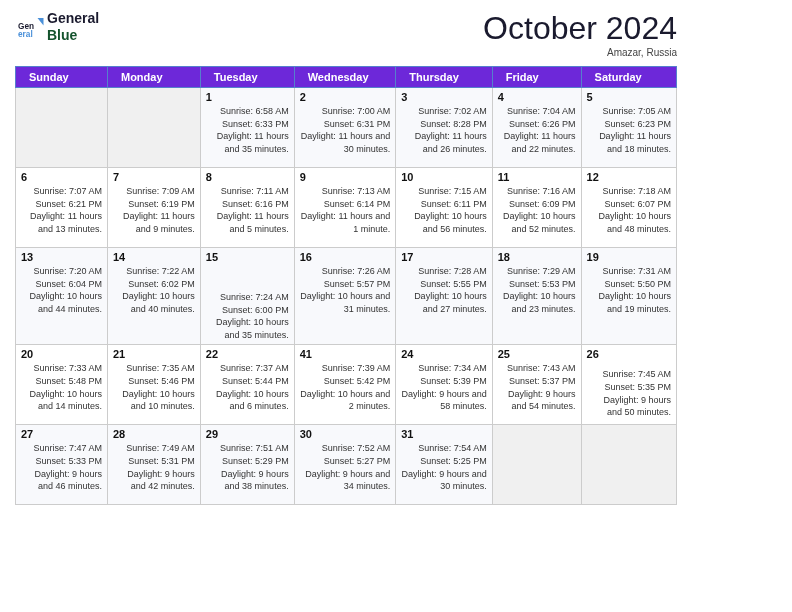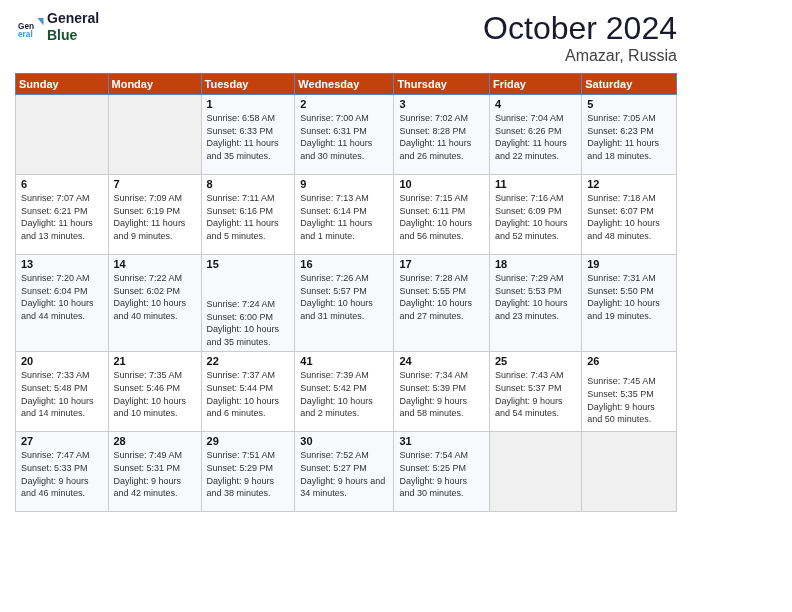--- a/index.html
+++ b/index.html
@@ -32,33 +32,33 @@
     }
     .title-block {
       text-align: right;
     }
     .month-title {
       font-size: 32px;
       font-weight: normal;
       color: #1a1a2e;
     }
     .location-title {
-      font-size: 16px;
+      font-size: 10px;
       color: #444;
       text-align: right;
     }
     .calendar-table {
       width: 100%;
       border-collapse: collapse;
       font-size: 9.5px;
     }
     .calendar-table thead th {
-      background: #c2410c;
+      background: #6d28d9;
       color: #fff;
-      padding: 4px 3px;
+      padding: 4px 13px;
       text-align: left;
       font-size: 11px;
       font-weight: bold;
       border: 1px solid #5580cc;
     }
     .calendar-table tbody td {
       border: 1px solid #ccc;
       vertical-align: top;
       padding: 3px 5px;
       height: 80px;
@@ -71,20 +71,21 @@
     .day-number {
       font-size: 11px;
       font-weight: bold;
       margin-bottom: 2px;
       color: #111;
     }
     .day-info {
       color: #333;
       font-size: 9px;
       line-height: 1.4;
+      text-align: right;
     }
     .empty-cell {
       background: #f0f0f0 !important;
     }
   </style>
 </head>
 <body>
 
 <div class="page">
   <div class="header">

